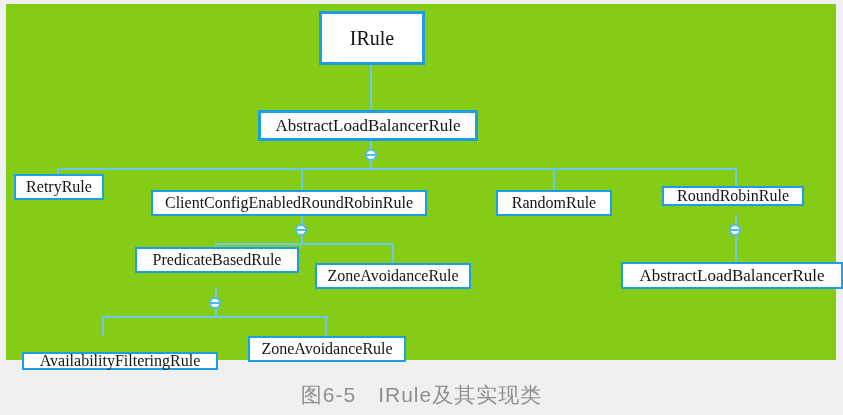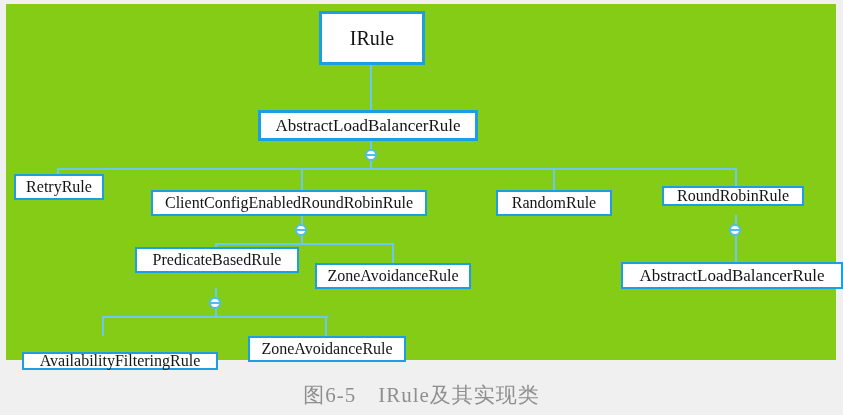--- a/index.html
+++ b/index.html
@@ -39,21 +39,21 @@
   #n-ccerr       { left:145px; top:186px; width:276px; height:26px; }
   #n-random      { left:490px; top:186px; width:116px; height:26px; }
   #n-roundrobin  { left:656px; top:182px; width:142px; height:20px; }
   #n-predicate   { left:129px; top:243px; width:164px; height:26px; }
   #n-bestavail   { left:309px; top:259px; width:156px; height:26px; }
   #n-wrtr        { left:615px; top:258px; width:222px; height:27px; }
   #n-availfilter { left:16px;  top:348px; width:196px; height:18px; }
   #n-zoneavoid   { left:242px; top:332px; width:158px; height:26px; }
   .caption {
     position:absolute; left:0; right:0; top:381px; text-align:center;
-    font-family:Liberation Serif, serif;
+    font-family:Liberation Sans, sans-serif;
     font-size:21px; color:#8f8f8f; letter-spacing:1px; z-index:2;
   }
 </style>
 </head>
 <body>
 
 <div class="page">
   <div class="panel">
 
     <div class="vline" style="left:364px; top:60px;  height:46px;"></div>

